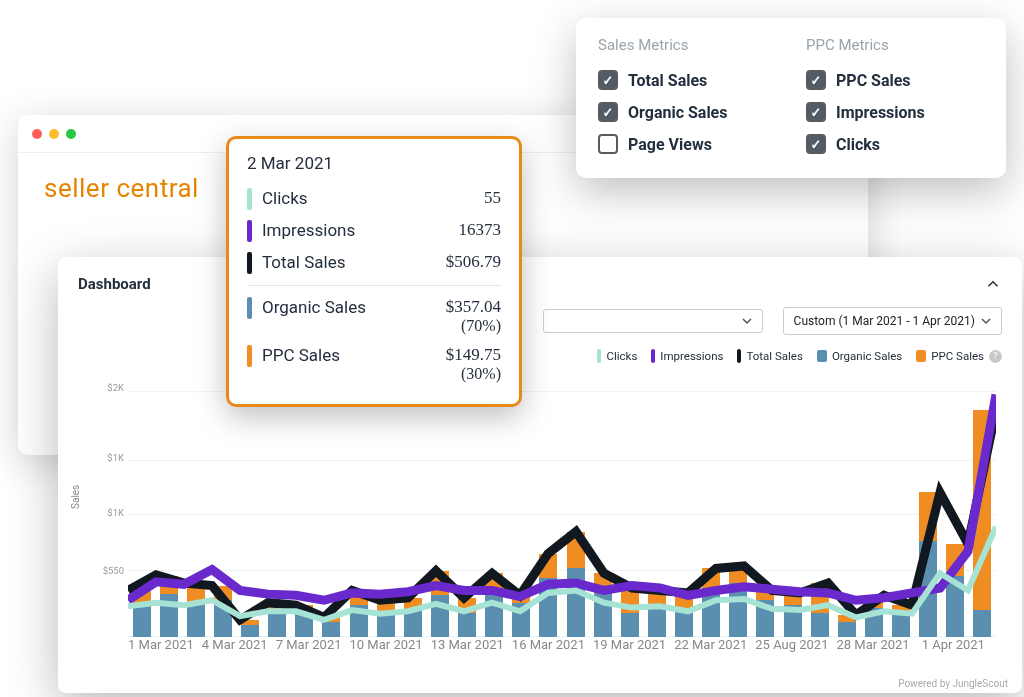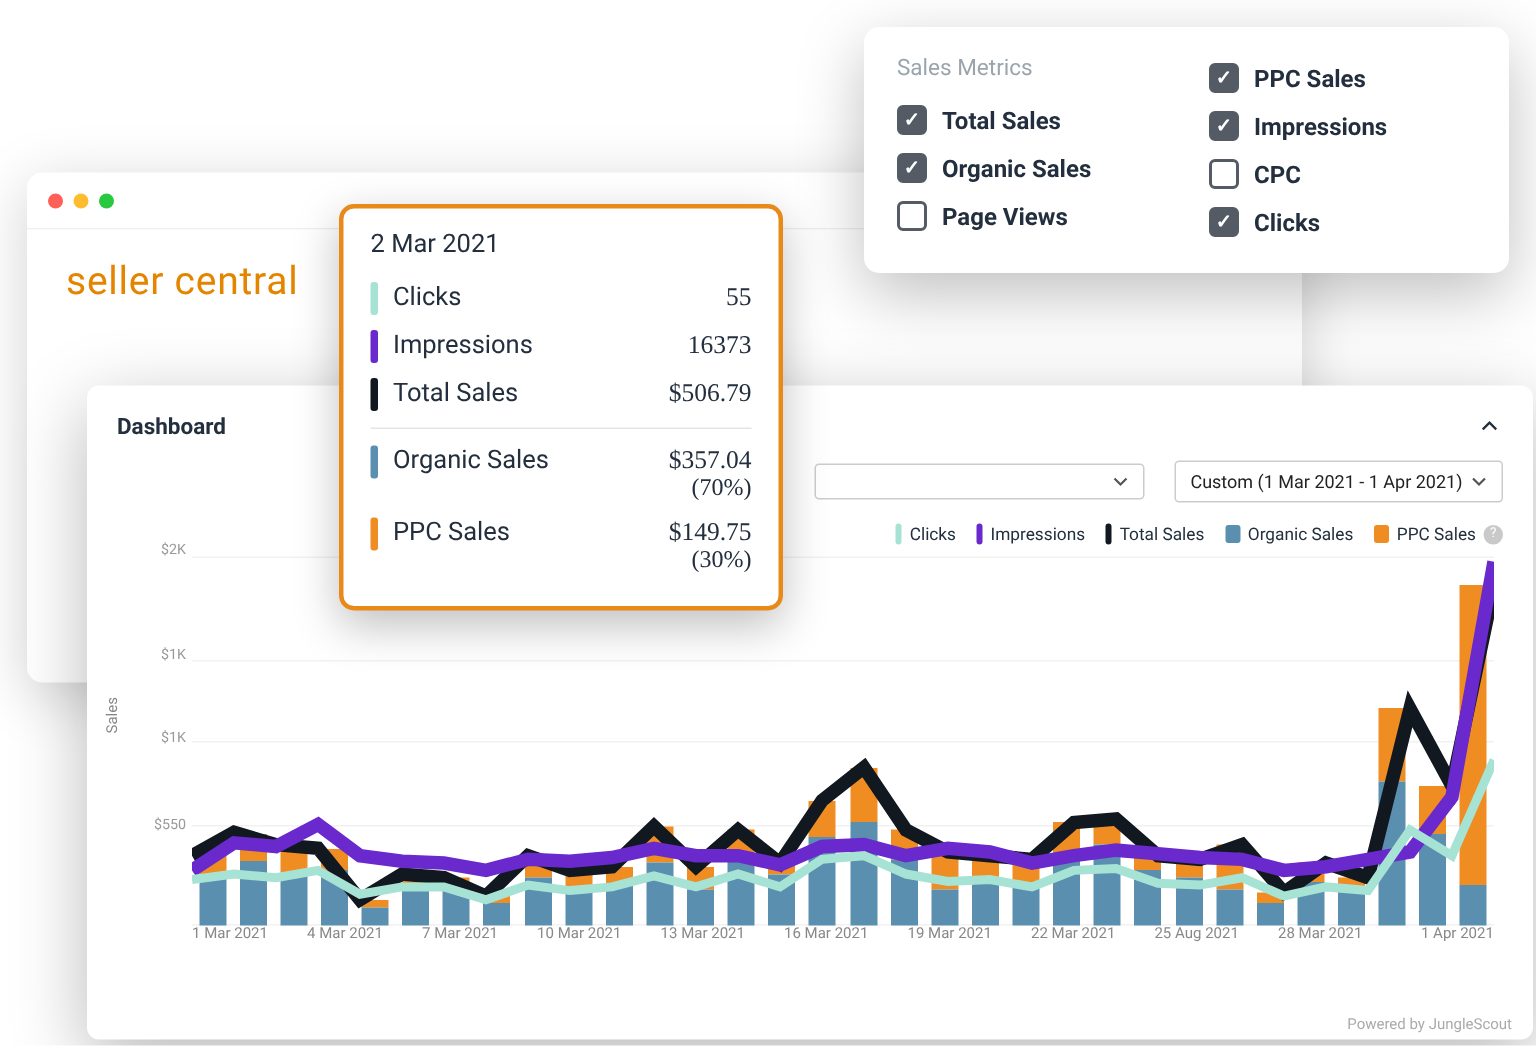--- a/index.html
+++ b/index.html
@@ -16,32 +16,32 @@
 .card-title{font-weight:700;font-size:15px;color:#232f3e;}
 .chev{width:18px;height:18px;}
 .row2{display:flex;justify-content:flex-end;gap:20px;margin-top:14px;align-items:center;}
 .sel{border:1px solid #ccc;border-radius:3px;padding:6px 10px;font-size:12px;color:#555;min-width:120px;display:flex;align-items:center;justify-content:flex-end;gap:6px;background:#fff;}
 .sel.date{color:#222;font-weight:400;}
 .legend{display:flex;justify-content:flex-end;gap:14px;align-items:center;margin-top:14px;font-size:11.5px;color:#232f3e;}
 .lg{display:flex;align-items:center;gap:5px;}
 .sw{width:10px;height:12px;border-radius:2px;display:inline-block;}
 .sw.tall{width:4px;height:14px;border-radius:2px;}
 
-.chartwrap{position:relative;height:280px;margin-top:4px;}
+.chartwrap{position:relative;height:280px;margin-top:24px;}
 .ylabel{position:absolute;left:-8px;top:50%;transform:rotate(-90deg) translateX(18px);transform-origin:left top;font-size:10px;color:#888;}
 .yticks{position:absolute;left:12px;top:0;bottom:30px;width:34px;font-size:9.5px;color:#999;}
 .ytick{position:absolute;right:0;transform:translateY(50%);}
 .grid{position:absolute;left:50px;right:6px;top:5px;bottom:30px;}
 .gline{position:absolute;left:0;right:0;border-top:1px solid #f1f1f1;}
 .bars{position:absolute;left:50px;right:6px;bottom:30px;top:5px;display:flex;align-items:flex-end;justify-content:space-between;gap:0;}
 .barcol{flex:1;display:flex;flex-direction:column;align-items:center;justify-content:flex-end;position:relative;height:100%;}
 .barstack{width:18px;display:flex;flex-direction:column-reverse;}
 .org{background:#5b8fb0;}
 .ppc{background:#ef8d22;}
-.xaxis{position:absolute;left:50px;right:6px;bottom:0;height:30px;display:flex;justify-content:space-between;font-size:10px;color:#888;}
+.xaxis{position:absolute;left:50px;right:17px;bottom:0;height:30px;display:flex;justify-content:space-between;font-size:13px;color:#888;}
 .xlbl{flex:1;text-align:center;white-space:nowrap;}
 svg.lines{position:absolute;left:50px;right:6px;top:5px;bottom:30px;width:calc(100% - 56px);height:calc(100% - 35px);pointer-events:none;}
 .credit{position:absolute;right:14px;bottom:4px;font-size:10px;color:#aaa;}
 
 .tip{position:absolute;left:226px;top:136px;width:296px;background:#fff;border:3px solid #e88a1a;border-radius:10px;box-shadow:0 10px 30px rgba(0,0,0,.25);padding:14px 18px 16px;}
 .tip-date{font-size:17px;color:#232f3e;font-weight:400;margin-bottom:10px;}
 .tip-row{display:flex;align-items:flex-start;gap:10px;padding:5px 0;font-size:17px;}
 .tip-row .bar{width:5px;height:22px;border-radius:2px;flex:none;}
 .tip-row .lbl{flex:1;color:#232f3e;}
 .tip-row .val{text-align:right;color:#232f3e;font-family:Liberation Serif, serif;}
@@ -412,34 +412,31 @@
             <span class="cbx on"></span>
             <span>Organic Sales</span>
           </div>
           <div class="pitem">
             <span class="cbx"></span>
             <span>Page Views</span>
           </div>
         </div>
     </div>
     <div class="pcol">
+      <div class="phead">PPC Metrics</div>
       <div id="pop-ppc">
           <div class="pitem">
             <span class="cbx on"></span>
             <span>PPC Sales</span>
           </div>
           <div class="pitem">
             <span class="cbx on"></span>
             <span>Impressions</span>
           </div>
           <div class="pitem">
-            <span class="cbx"></span>
-            <span>CPC</span>
-          </div>
-          <div class="pitem">
             <span class="cbx on"></span>
             <span>Clicks</span>
           </div>
         </div>
     </div>
   </div>
 
 </div>
 
 </body></html>

